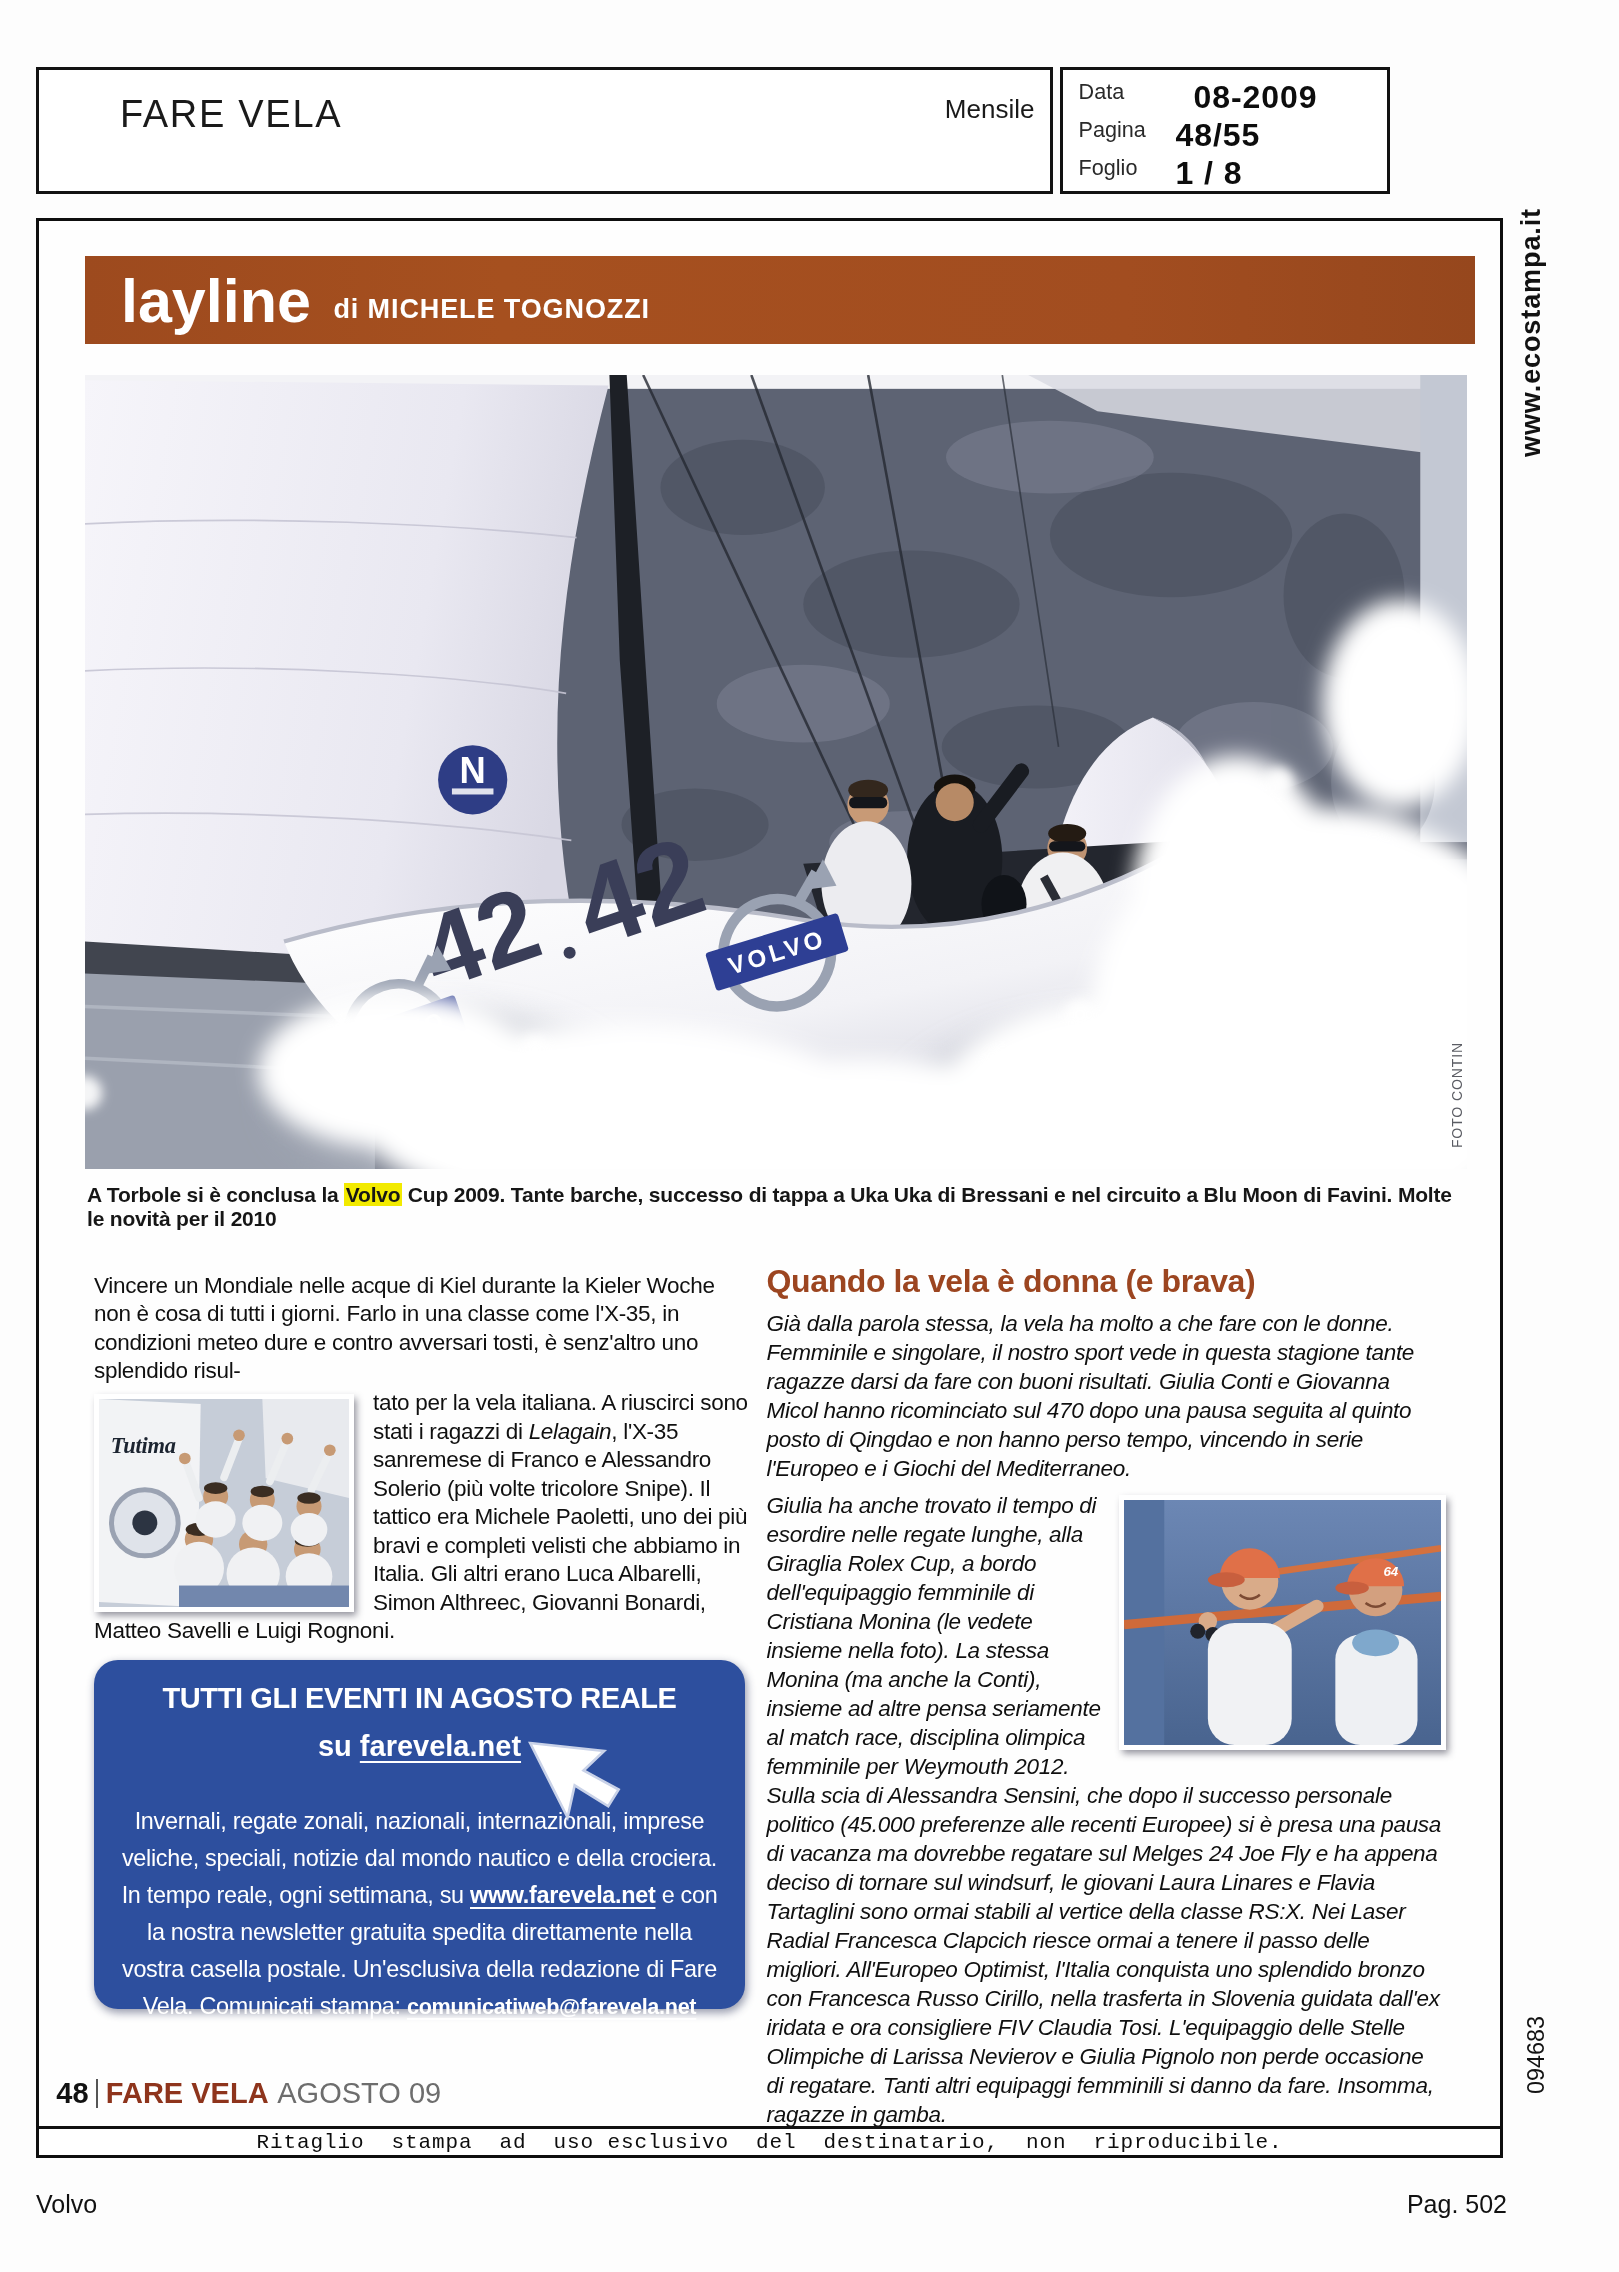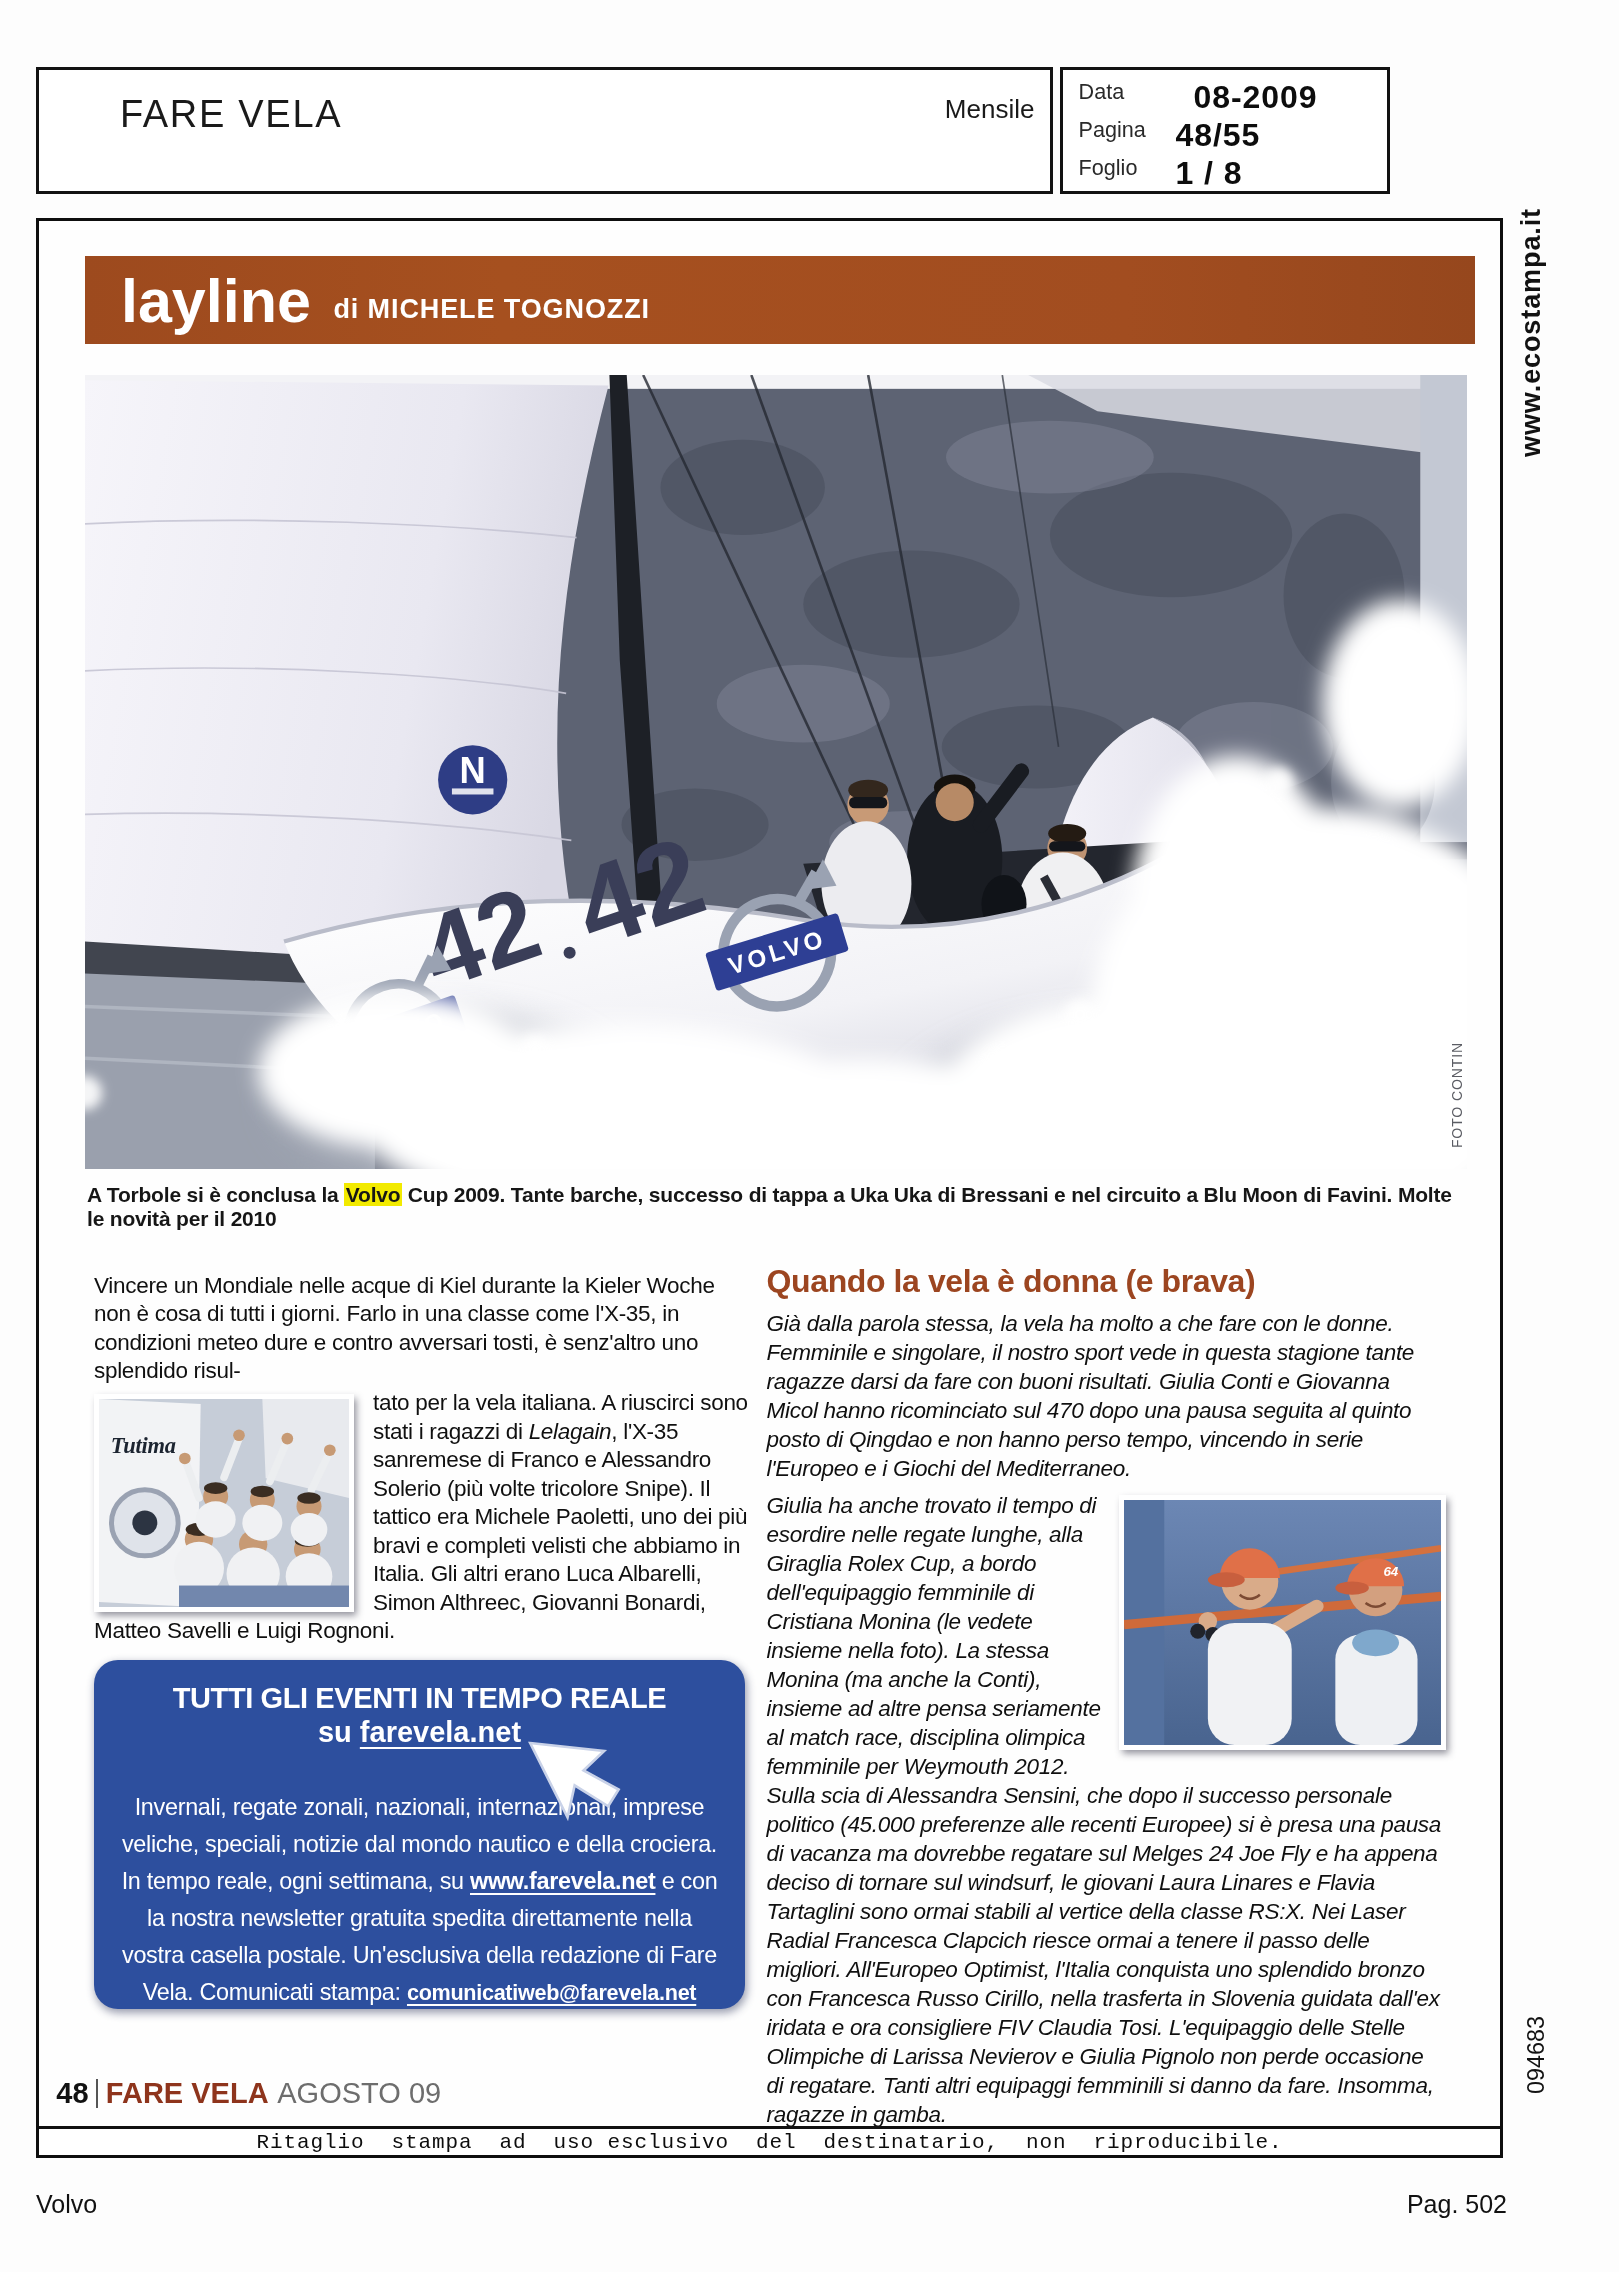--- a/index.html
+++ b/index.html
@@ -77,21 +77,21 @@
   .boat-i { font-style:italic; }
 
   
   .promo {
     clear:both; margin-top:14px; width:651px; height:349px;
     background:#2d4f9e; border-radius:24px; position:relative;
     box-shadow:1.7px 3.5px 8.7px rgba(30,40,80,.45);
     color:#fff; text-align:center; padding-top:22.5px;
   }
   .promo-title { font-size:29px; font-weight:bold; letter-spacing:-0.4px; }
-  .promo-sub { font-size:29px; font-weight:bold; margin-top:1px; }
+  .promo-sub { font-size:29px; font-weight:bold; margin-top:15px; }
   .promo-sub .u { text-decoration:underline; text-underline-offset:5.2px; }
   .promo-arrow { position:absolute; right:112px; top:76px; width:104px; height:87px; transform:rotate(-6deg); }
   .promo-body { margin:40px 22.5px 0; font-size:23.4px; line-height:37px; letter-spacing:-0.3px; }
   .promo-body .lnk { font-weight:bold; text-decoration:underline; text-underline-offset:4.3px; }
   .promo-body .mail { font-weight:bold; font-size:21.6px; text-decoration:underline; text-underline-offset:4.3px; }
 
   
   .r-heading { font-size:32px; font-weight:bold; color:#9c4520; letter-spacing:-0.4px; }
   .r-text { margin-top:8.7px; font-size:22.5px; line-height:29px; font-style:italic; font-weight:500; color:#101010; letter-spacing:-0.3px; }
   .women-photo {
@@ -361,21 +361,21 @@
                   <ellipse cx="185" cy="212" rx="32" ry="32"></ellipse>
                   <ellipse cx="252" cy="215" rx="28" ry="28"></ellipse>
               </g>
               <rect x="96" y="226" width="204" height="26" fill="#7287ad"></rect>
             </svg>
           </div>
           <span>tato per la vela italiana. A riuscirci sono stati i ragazzi di </span><span class="boat-i">Lelagain</span><span>, l'X-35 sanremese di Franco e Alessandro Solerio (più volte tricolore Snipe). Il tattico era Michele Paoletti, uno dei più bravi e completi velisti che abbiamo in Italia. Gli altri erano Luca Albarelli, Simon Althreec, Giovanni Bonardi, Matteo Savelli e Luigi Rognoni.</span>
         </div>
 
         <div class="promo">
-          <div class="promo-title">TUTTI GLI EVENTI IN TEMPO REALE</div>
+          <div class="promo-title">TUTTI GLI EVENTI IN AGOSTO REALE</div>
           <div class="promo-sub">
             <span>su </span><span class="u">farevela.net</span>
           </div>
           <svg class="promo-arrow" viewBox="0 0 120 100">
             <polygon points="6,2 40,92 52,56 88,84 102,66 64,40 90,20" fill="#ffffff" stroke="#c9d2e8" stroke-width="3"></polygon>
           </svg>
           <div class="promo-body">
             <span>Invernali, regate zonali, nazionali, internazionali, imprese veliche, speciali, notizie dal mondo nautico e della crociera. In tempo reale, ogni settimana, su </span><span class="lnk">www.farevela.net</span><span> e con la nostra newsletter gratuita spedita direttamente nella vostra casella postale. Un'esclusiva della redazione di Fare Vela. Comunicati stampa: </span><span class="mail">comunicatiweb@farevela.net</span>
           </div>
         </div>

